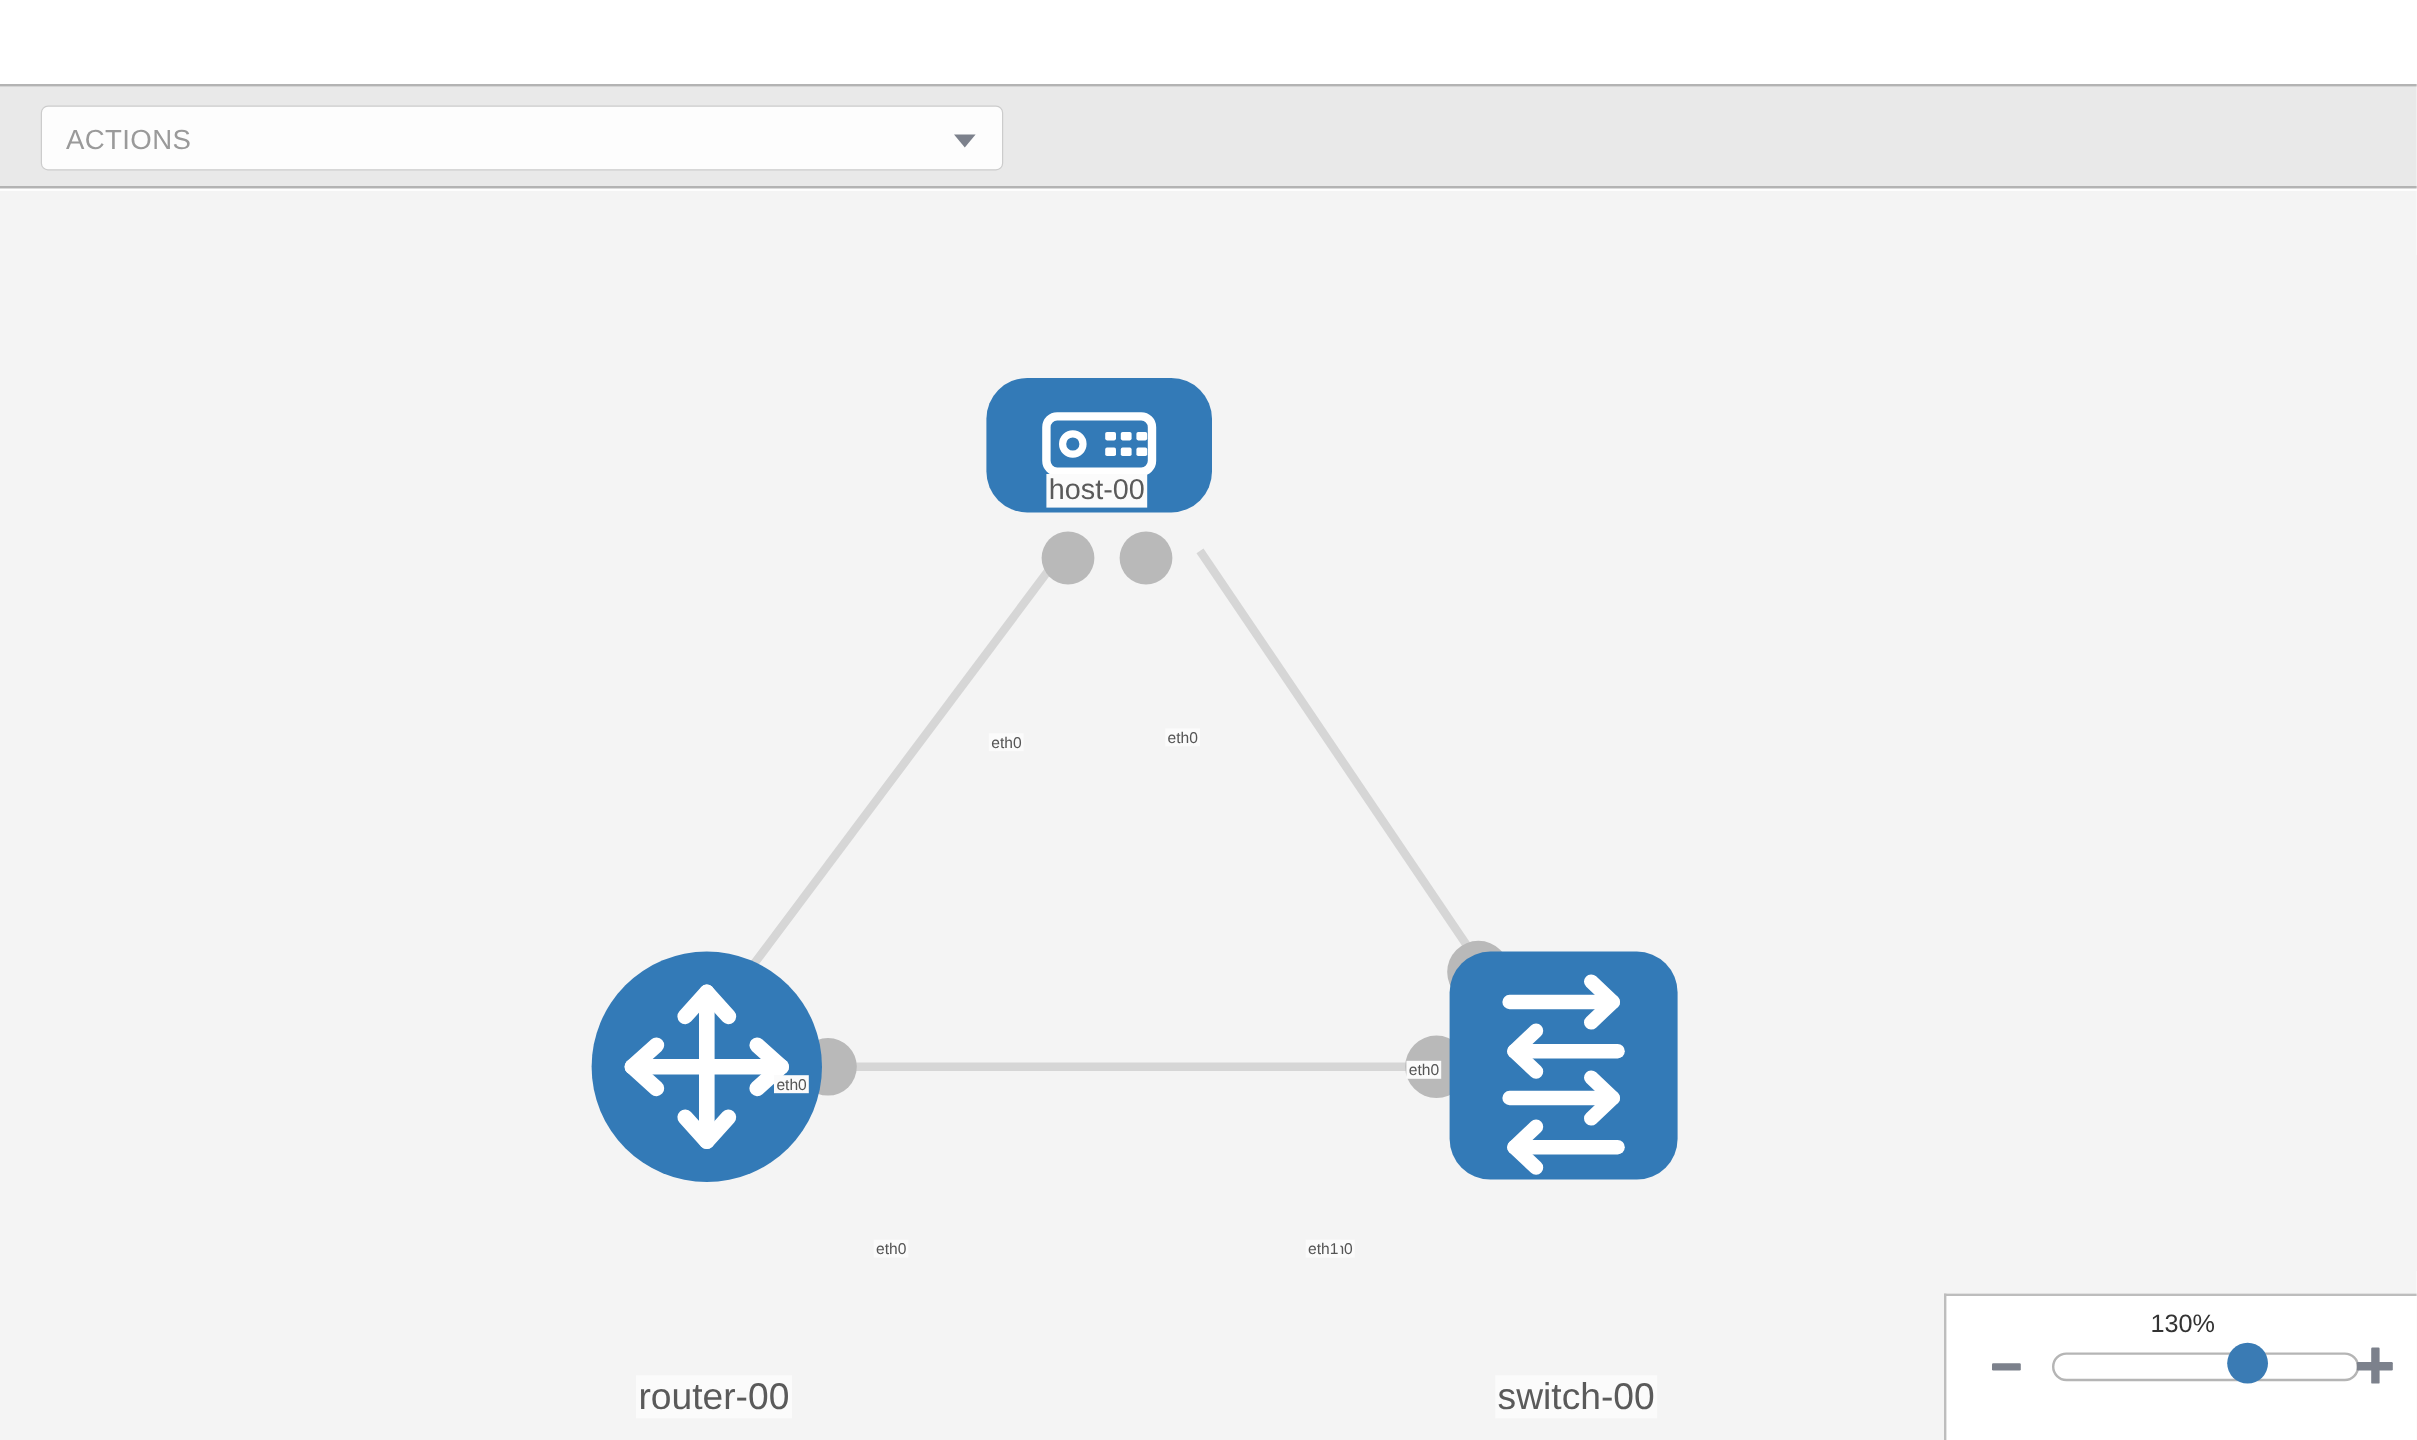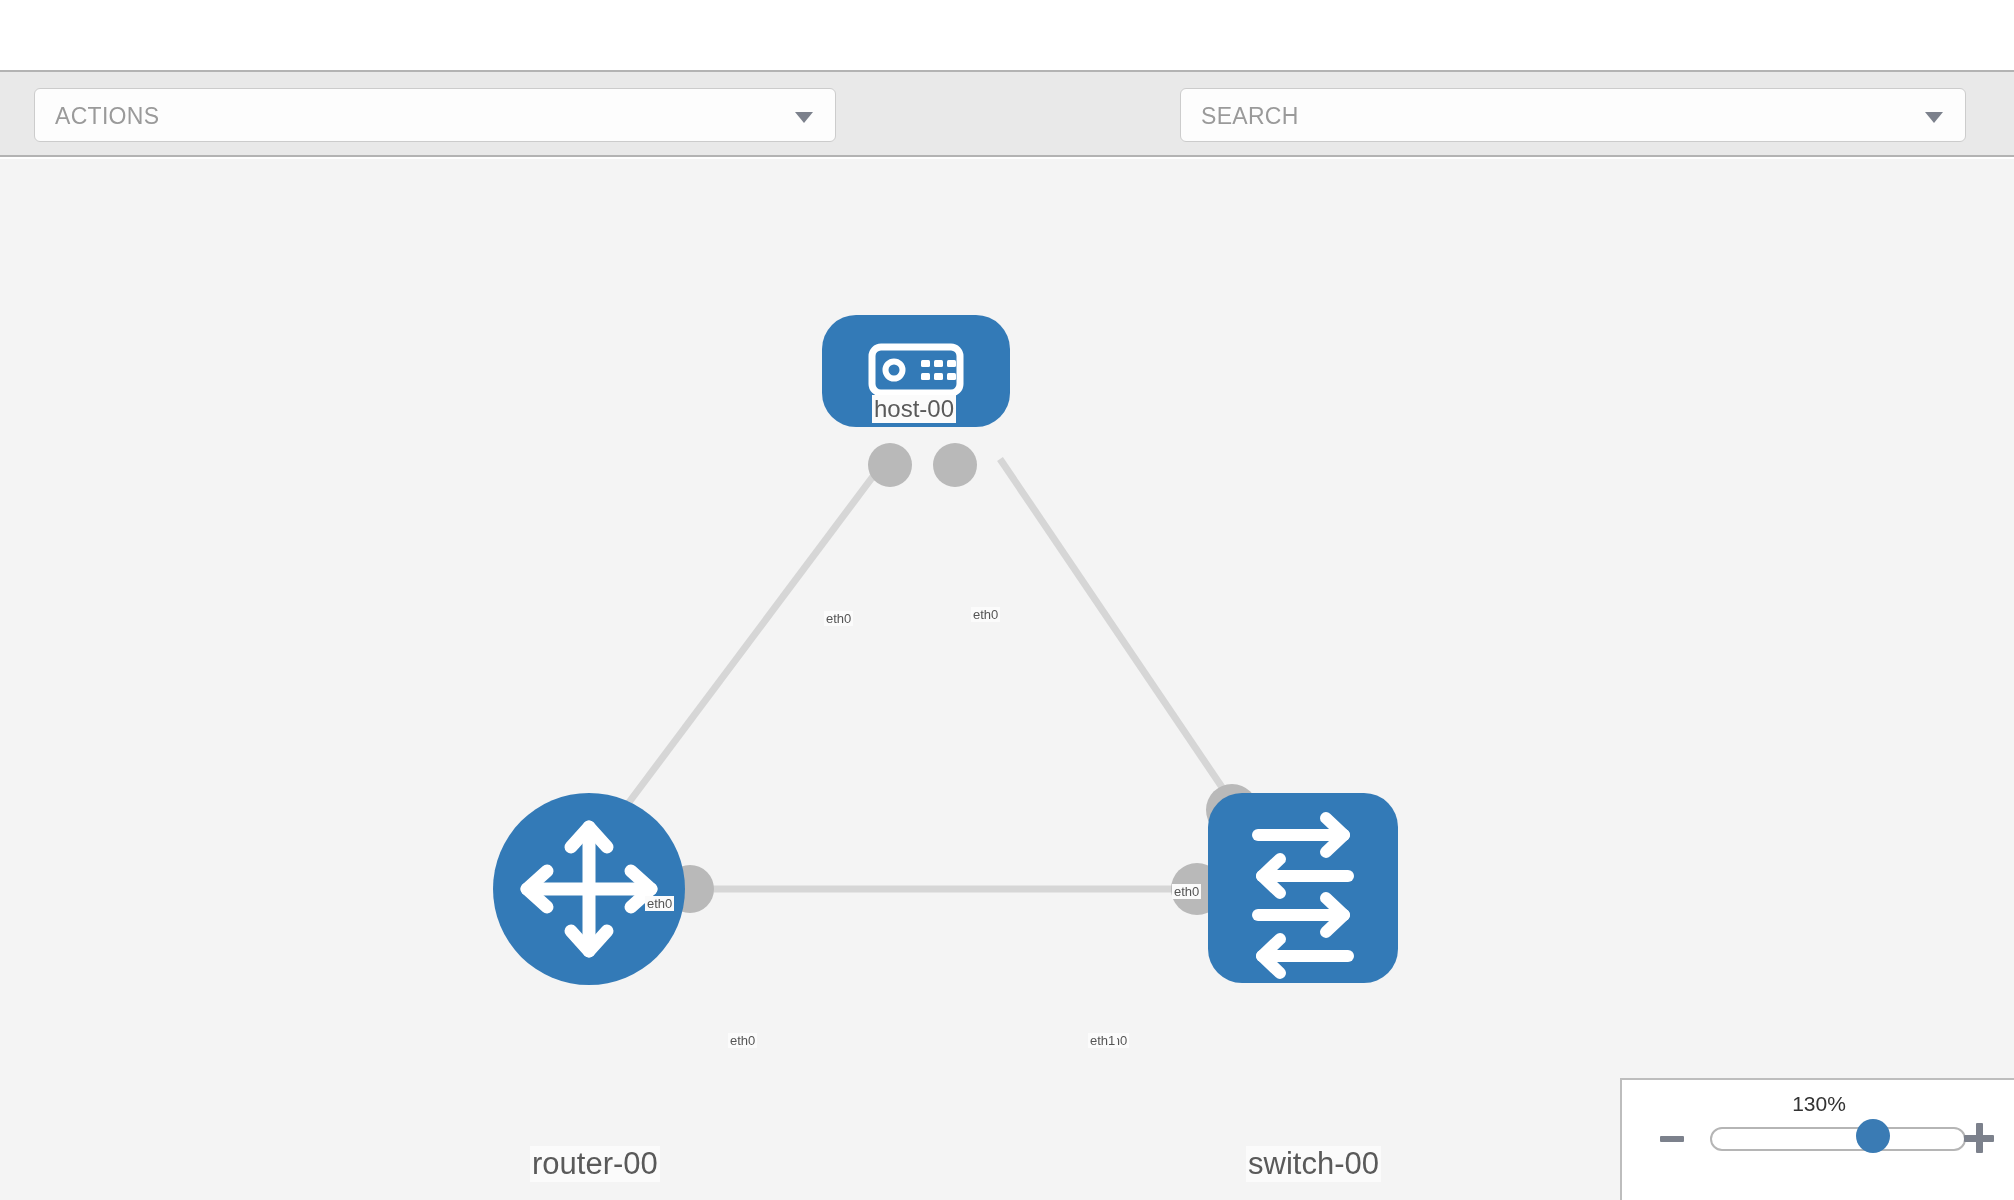--- a/index.html
+++ b/index.html
@@ -162,24 +162,20 @@
     </div>
 
     <div class="tool-icon key">
       <svg width="44" height="44" viewBox="0 0 44 44">
         <circle cx="15.5" cy="14" r="9.5" fill="none" stroke="#7c818c" stroke-width="4.2"></circle>
         <path d="M21.5 20 L36 34.5" stroke="#7c818c" stroke-width="4.4" stroke-linecap="round"></path>
         <path d="M31 29.5 L36.5 24.5" stroke="#7c818c" stroke-width="4.2" stroke-linecap="round"></path>
       </svg>
     </div>
 
-    <div class="search-select">
-      <span class="label">SEARCH</span>
-      <span class="caret"></span>
-    </div>
   </div>
 
   <div class="canvas">
 
     <svg id="topology" width="2014" height="1041" viewBox="0 0 2014 1041">
 
       <g>
         <line x1="886" y1="300" x2="624" y2="650" stroke="#d6d6d6" stroke-width="7"></line>
         <line x1="1000" y1="300" x2="1230" y2="640" stroke="#d6d6d6" stroke-width="7"></line>
         <line x1="660" y1="730" x2="1245" y2="730" stroke="#d6d6d6" stroke-width="7"></line>

